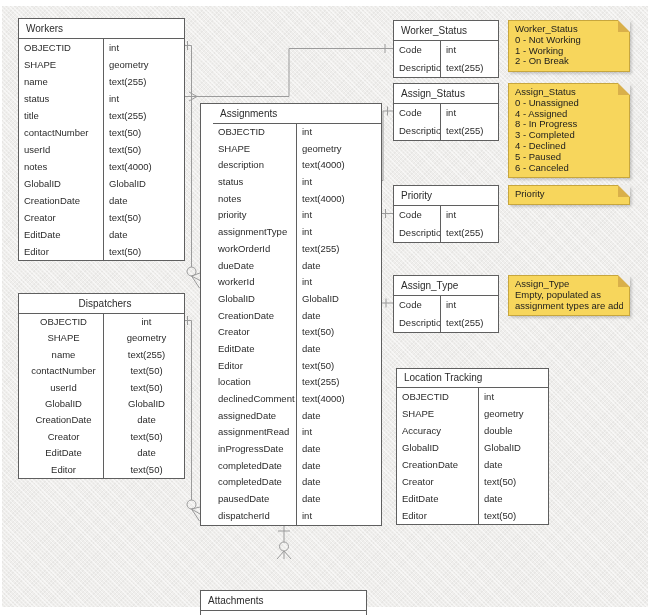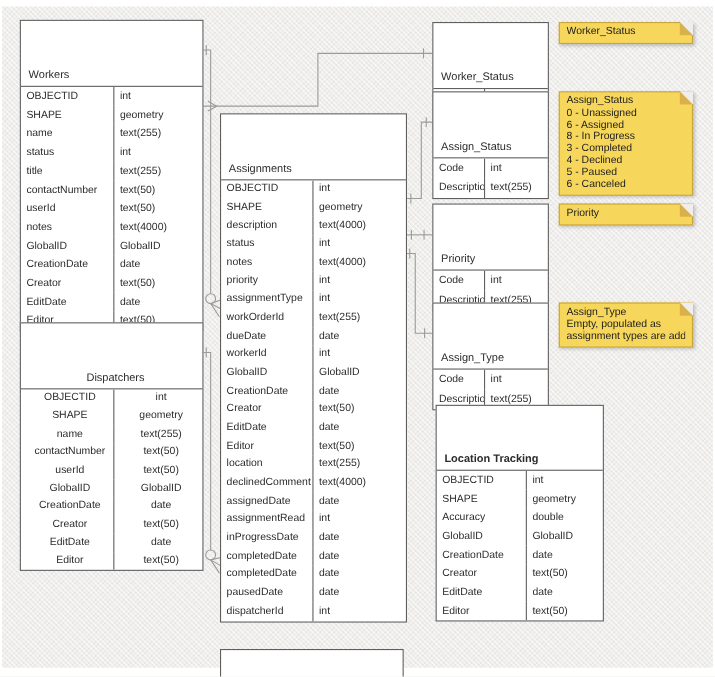--- a/index.html
+++ b/index.html
@@ -14,52 +14,52 @@
       repeating-linear-gradient(45deg,rgba(255,255,255,.55) 0 1px,transparent 1px 3px),
       repeating-linear-gradient(135deg,rgba(0,0,0,.035) 0 1px,transparent 1px 3px);
   }
   svg.wires{position:absolute;left:0;top:0;pointer-events:none;}
   .etable{
     position:absolute;background:#fff;border:1px solid var(--table-border,#5f5f5f);
     font-size:9.5px;color:#2b2b2b;box-sizing:content-box;
   }
   .thead{
     height:19px;line-height:19px;border-bottom:1px solid var(--table-border,#5f5f5f);
-    padding-left:7px;white-space:nowrap;overflow:hidden;font-size:10px;margin-top:40px;
+    padding-left:7px;white-space:nowrap;overflow:hidden;font-size:10px;
   }
   .tbody{overflow:hidden;}
   .trow{display:flex;white-space:nowrap;}
   .fname{
     flex:0 0 auto;padding-left:5px;box-sizing:border-box;
     border-right:1px solid var(--table-border,#5f5f5f);overflow:hidden;
   }
   .ftype{flex:1 1 auto;padding-left:5px;overflow:hidden;}
 
   #t-workers{left:18px;top:18px;width:165px;}
   #t-workers .trow{height:17px;line-height:17px;}
   #t-workers .fname{width:85px;}
 
   #t-dispatchers{left:18px;top:293px;width:165px;text-align:center;}
   #t-dispatchers .trow{height:16.4px;line-height:16.4px;}
   #t-dispatchers .fname{width:85px;}
 
-  #t-assignments{left:200px;top:103px;width:168px;}
+  #t-assignments{left:200px;top:103px;width:168px;padding-left:12px;}
   #t-assignments .trow{height:16.7px;line-height:16.7px;}
   #t-assignments .fname{width:84px;}
 
   .lookup{left:393px;width:104px;}
   .lookup .trow{height:18px;line-height:18px;}
   .lookup .fname{width:47px;}
   #t-worker-status{top:20px;}
   #t-assign-status{top:83px;}
   #t-priority{top:185px;}
   #t-assign-type{top:275px;}
 
   #t-location{left:396px;top:368px;width:151px;}
-  #t-location .thead{height:18px;line-height:18px;font-weight:bold;}
+  #t-location .thead{height:18px;line-height:18px;}
   #t-location .trow{height:17px;line-height:17px;}
   #t-location .fname{width:82px;}
 
   #t-attachments{left:200px;top:590px;width:165px;}
   #t-attachments .tbody{height:12px;}
 
   .note{
     position:absolute;left:508px;width:122px;box-sizing:border-box;
     background:var(--note-fill,#f7d65c);border:1px solid var(--note-border,#c7a63d);
     box-shadow:1.5px 1.5px 3px rgba(0,0,0,.22);
@@ -431,27 +431,32 @@
     </div>
 </div>
 
 <div class="etable" id="t-attachments">
   <div class="thead">Attachments</div>
   <div class="tbody"></div>
 </div>
 
 <div class="note" id="n-worker-status">
   <div class="note-line">Worker_Status</div>
+  <div class="note-body">
+      <div class="note-line">0 - Not Working</div>
+      <div class="note-line">1 - Working</div>
+      <div class="note-line">2 - On Break</div>
+    </div>
 </div>
 
 <div class="note" id="n-assign-status">
   <div class="note-line">Assign_Status</div>
   <div class="note-body">
       <div class="note-line">0 - Unassigned</div>
-      <div class="note-line">6 - Assigned</div>
+      <div class="note-line">4 - Assigned</div>
       <div class="note-line">8 - In Progress</div>
       <div class="note-line">3 - Completed</div>
       <div class="note-line">4 - Declined</div>
       <div class="note-line">5 - Paused</div>
       <div class="note-line">6 - Canceled</div>
     </div>
 </div>
 
 <div class="note" id="n-priority">
   <div class="note-line">Priority</div>

